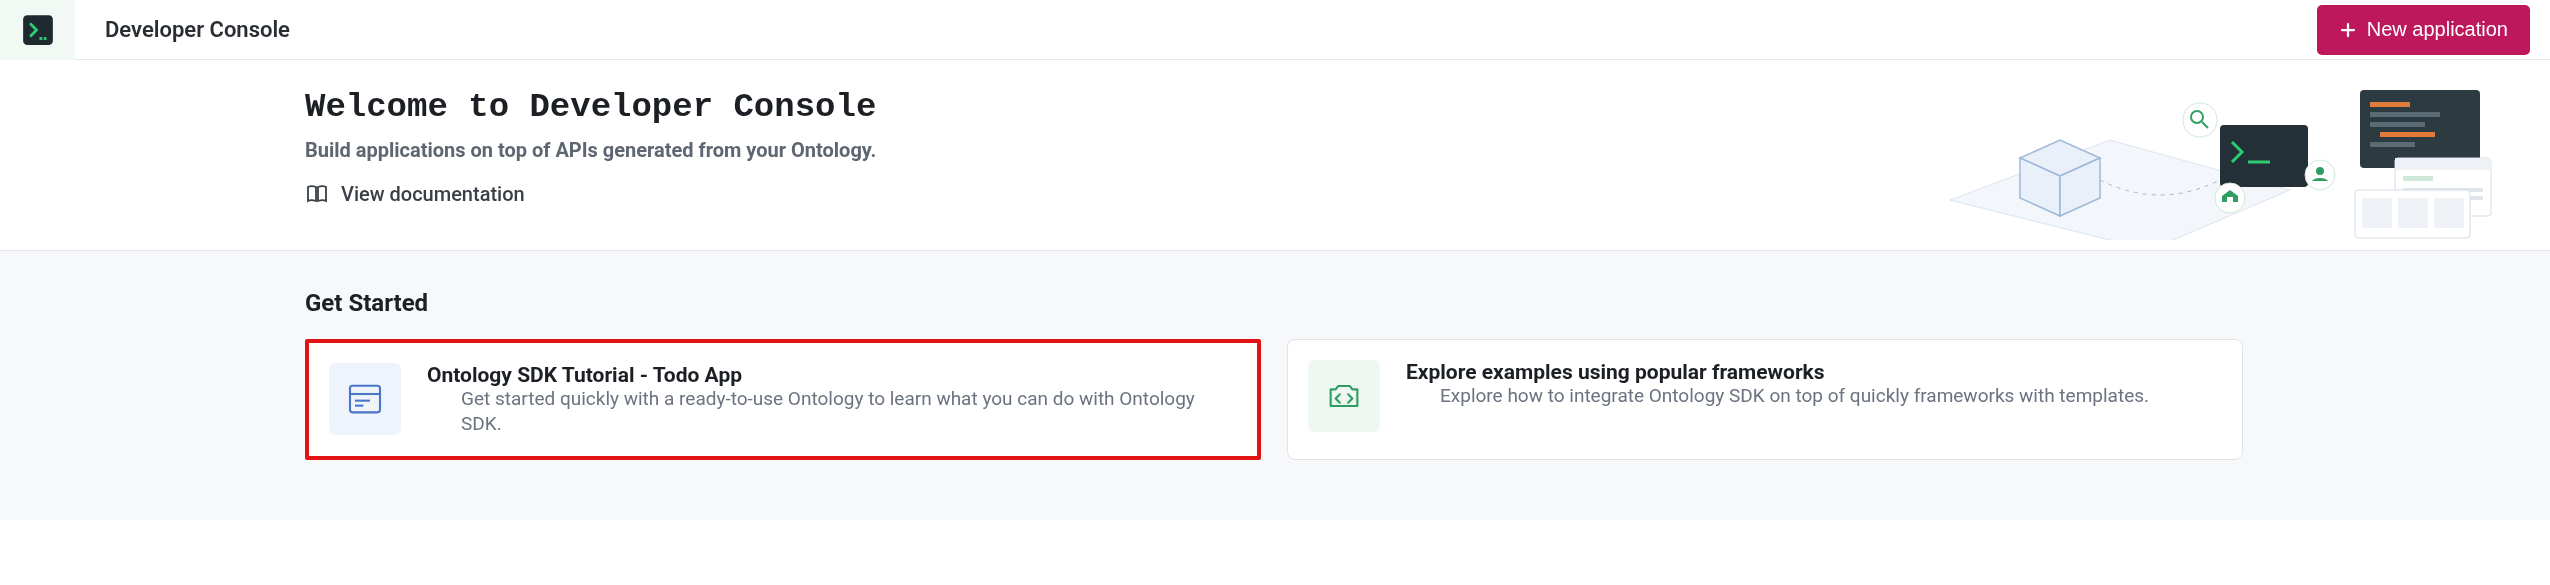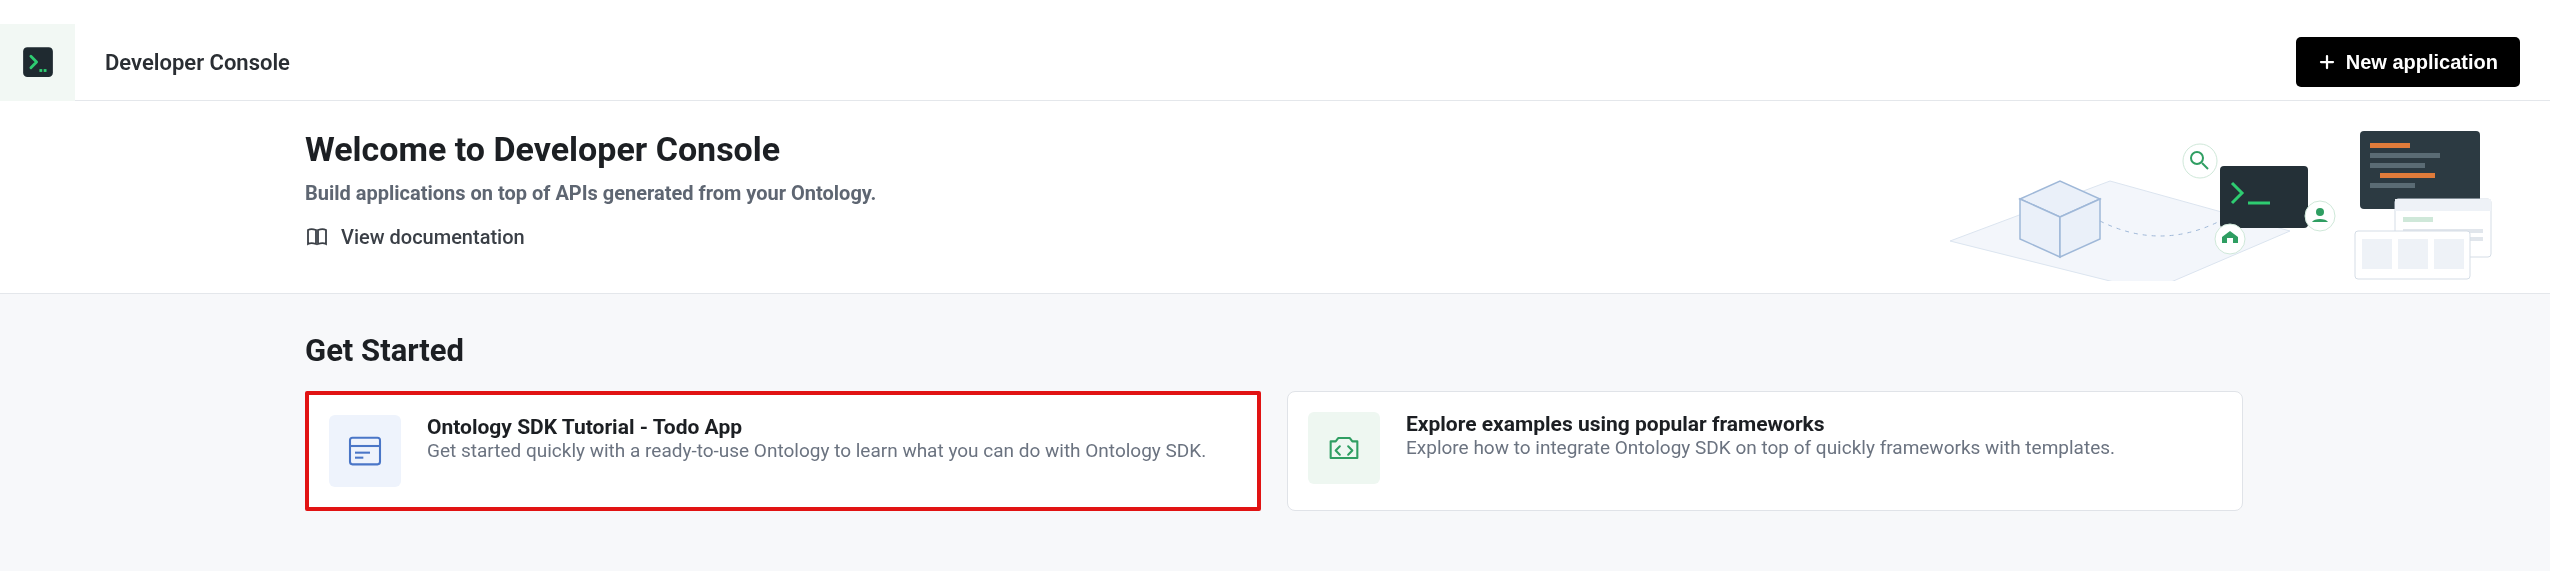--- a/index.html
+++ b/index.html
@@ -7,25 +7,24 @@
     font-family: -apple-system, BlinkMacSystemFont, "Segoe UI", Roboto, Helvetica, Arial, sans-serif;
     background: #ffffff;
     color: #1a1a1a;
     width: 2550px;
   }
 
   
   .topbar {
     display: flex;
     align-items: center;
-    height: 77px;
+    height: 60px;
     border-bottom: 1px solid #e4e7eb;
-    padding: 0 30px 0 0;
+    padding: 0 20px 0 0;
     background: #fff;
-    margin-top: 24px;
   }
   .logo-box {
     width: 75px;
     height: 77px;
     background: #f2f8f4;
     display: flex;
     align-items: center;
     justify-content: center;
     flex: 0 0 auto;
   }
@@ -34,46 +33,47 @@
     margin-left: 30px;
     font-size: 22px;
     font-weight: 600;
     color: #2a2e33;
   }
   .spacer { flex: 1; }
   .new-app-btn {
     display: inline-flex;
     align-items: center;
     gap: 10px;
-    background: #000000;
+    background: #be185d;
     color: #fff;
     border: none;
     border-radius: 5px;
     padding: 0 22px;
     height: 50px;
     font-size: 20px;
-    font-weight: 700;
+    font-weight: 400;
     cursor: pointer;
   }
   .new-app-btn svg { width: 18px; height: 18px; }
 
   
   .welcome {
     display: flex;
     padding: 28px 0 40px 305px;
     border-bottom: 1px solid #e4e7eb;
     background: #fff;
     position: relative;
     min-height: 186px;
   }
   .welcome-text h1 {
     font-size: 34px;
     font-weight: 700;
     color: #1c1f23;
     margin-bottom: 12px;
+    font-family: Liberation Mono, monospace;
   }
   .welcome-text p {
     font-size: 20px;
     color: #5e6672;
     margin-bottom: 20px;
     font-weight: bold;
   }
   .doc-link {
     display: inline-flex;
     align-items: center;
@@ -93,21 +93,21 @@
     width: 560px;
     height: 160px;
   }
 
   
   .getstarted {
     background: #f7f8fa;
     padding: 38px 0 60px 305px;
   }
   .getstarted h2 {
-    font-size: 31px;
+    font-size: 24px;
     font-weight: 700;
     color: #1c1f23;
     margin-bottom: 22px;
   }
   .cards {
     display: flex;
     gap: 26px;
   }
   .card {
     background: #fff;
@@ -139,20 +139,21 @@
   .card-body h3 {
     font-size: 21px;
     font-weight: 700;
     color: #1c1f23;
   }
   .card-body p {
     font-size: 19px;
     color: #6b7380;
     line-height: 1.3;
     max-width: 780px;
+    margin-left: 34px;
   }
 </style>
 </head>
 <body>
 
 <div class="topbar">
   <div class="logo-box">
     <svg viewBox="0 0 48 48">
       <rect x="3" y="3" width="42" height="42" rx="6" fill="#1f2a30"></rect>
       <polyline points="14,16 22,24 14,32" fill="none" stroke="#2ecc71" stroke-width="4" stroke-linecap="round" stroke-linejoin="round"></polyline>

